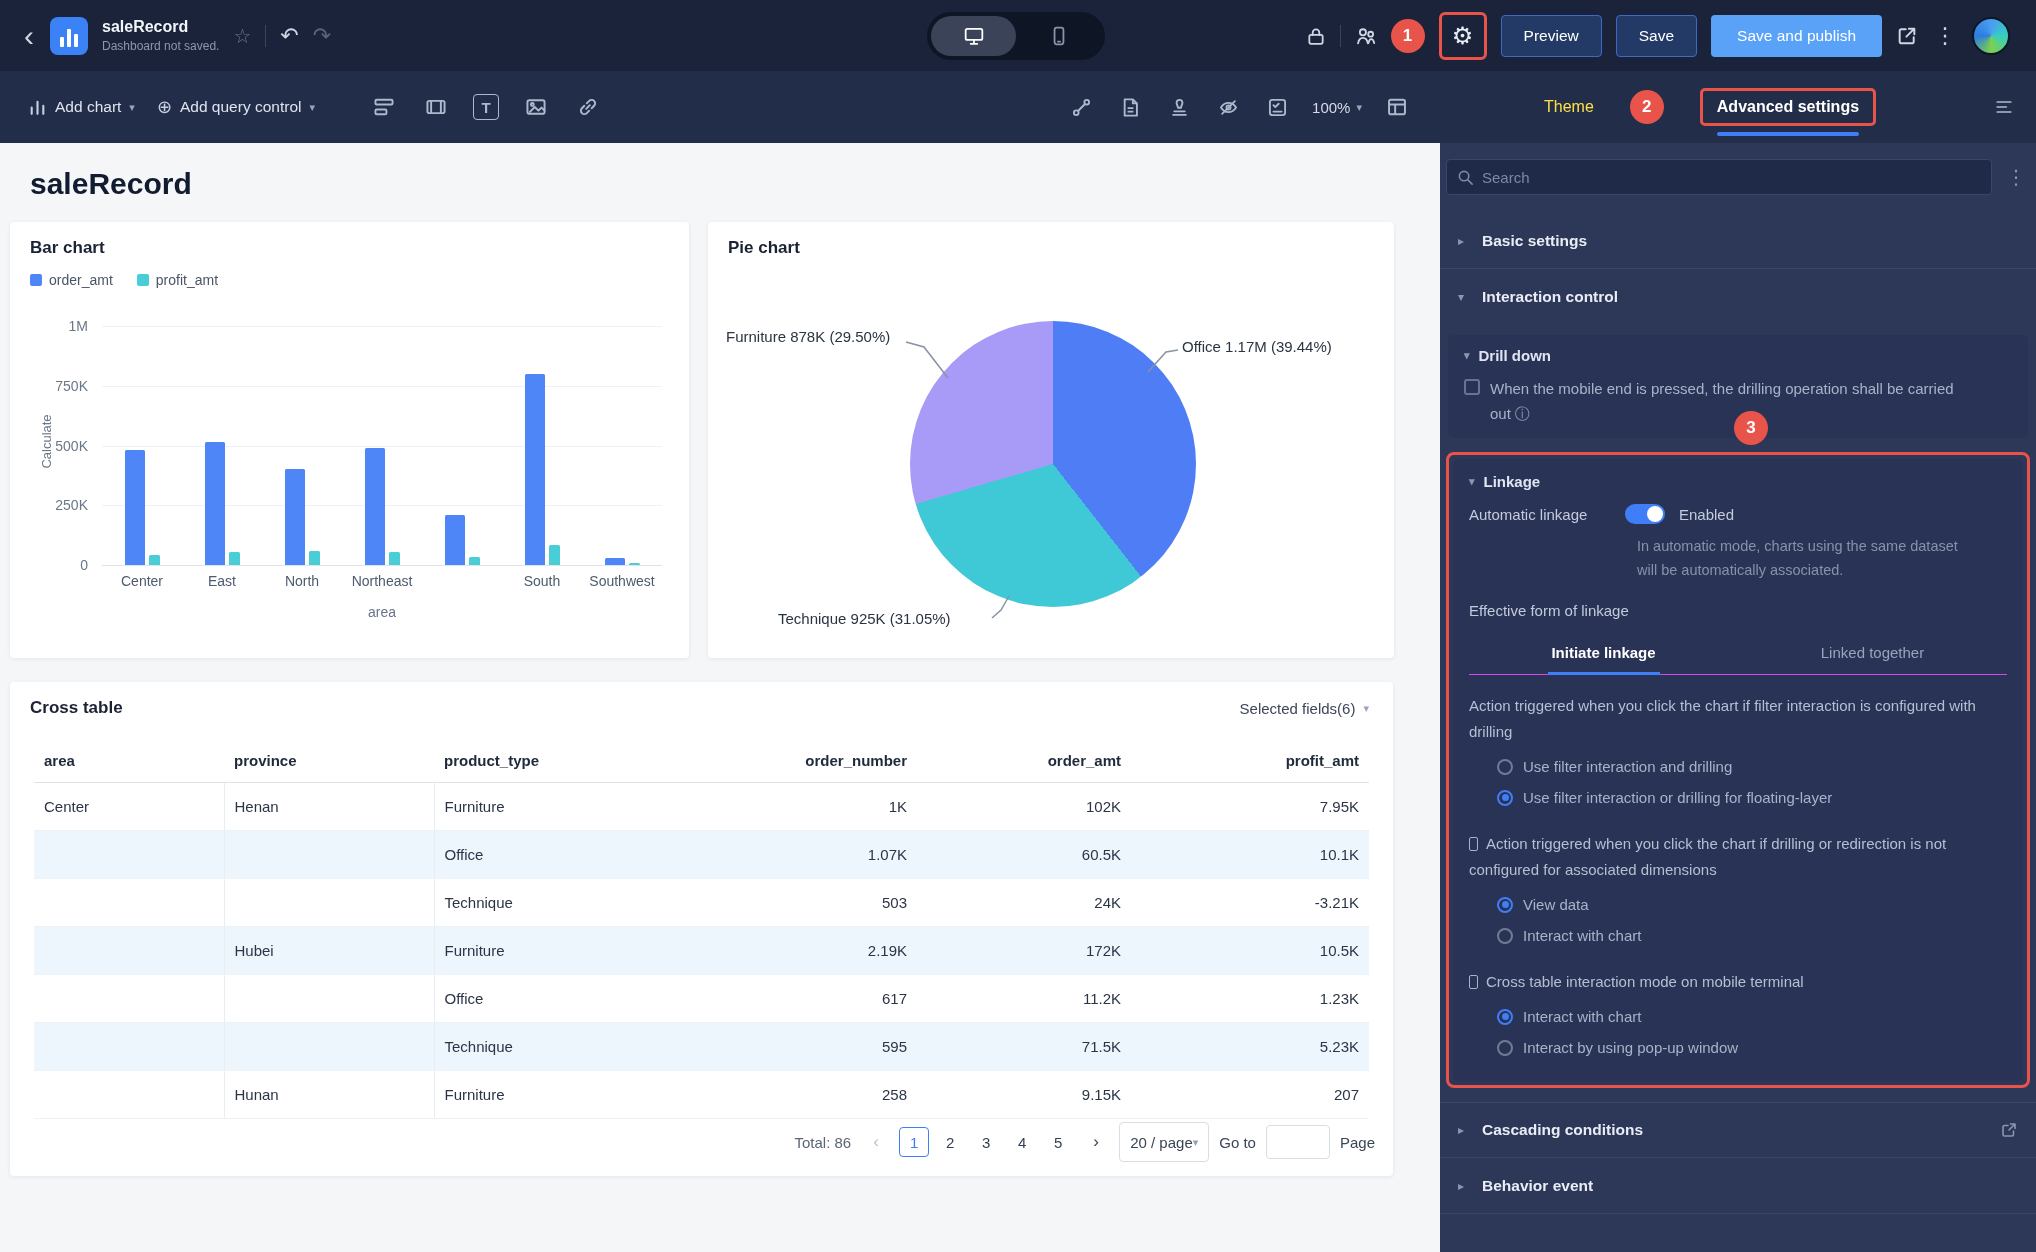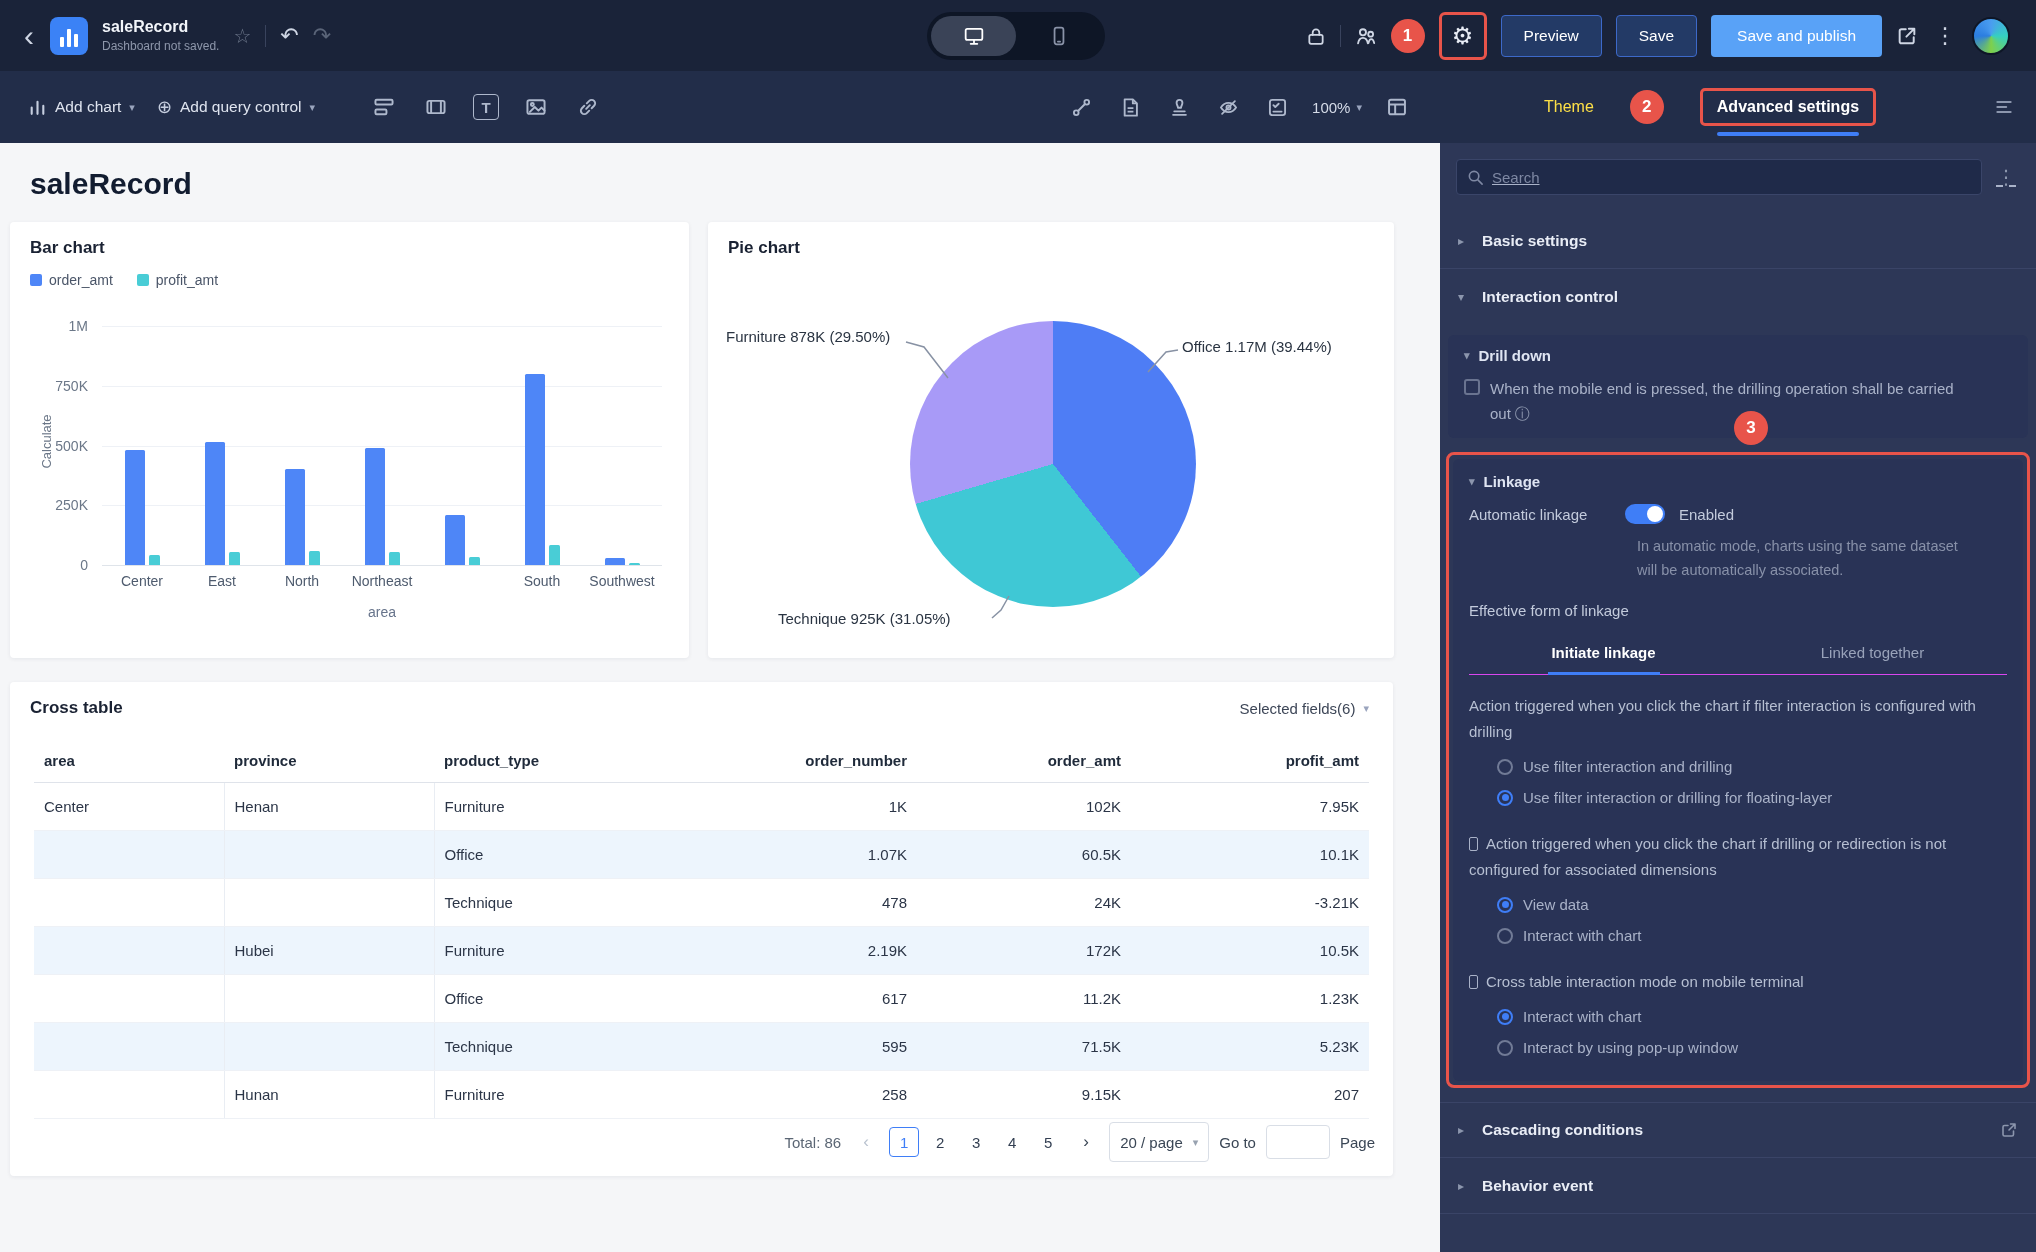--- a/index.html
+++ b/index.html
@@ -99,33 +99,33 @@
   .ct td.col1, .ct td.col2 { border-left:1px solid #e9edf3; }
   .ct tr.stripe td { background:#edf5fd; }
   .pagination { position:absolute; right:18px; bottom:14px; display:flex; align-items:center; gap:10px; font-size:15px; color:#3a4655; }
   .pg-total { color:#5b6674; margin-right:2px; }
   .pg-chev { width:26px; text-align:center; font-size:17px; cursor:pointer; }
   .pg-chev.disabled { color:#b9c2cf; }
   .pg-btn { min-width:30px; height:30px; border:1px solid transparent; background:transparent; font-size:15px; color:#333f52;
             border-radius:4px; font-family:inherit; cursor:pointer; }
   .pg-btn.active { border-color:#3f7ef7; color:#3f7ef7; background:#fff; }
   .pg-size { height:40px; border:1px solid #d9dee6; border-radius:4px; background:#fff; display:flex; align-items:center;
-             padding:0 10px; gap:10px; cursor:pointer; }
+             padding:0 10px; cursor:pointer; }
   .pg-size .caret { color:#98a2b0; }
   .pg-input { width:64px; height:34px; border:1px solid #d9dee6; border-radius:4px; background:#fff; font-family:inherit; }
 
   
   .panel { position:absolute; left:1440px; top:71px; width:596px; height:1181px; background:#2d3757; color:#aab3c9; z-index:20; }
   .panel-header { height:72px; background:#222d49; display:flex; align-items:center; padding:0 18px 0 104px; gap:36px; }
   .theme-tab { color:#fde047; font-size:16px; cursor:pointer; }
   .adv-box { position:relative; padding:7px 14px; border:3px solid #e8544a; border-radius:5px; }
   .adv-tab { color:#fff; font-size:16px; font-weight:700; cursor:pointer; white-space:nowrap; }
   .adv-box::after { content:''; position:absolute; left:14px; right:14px; bottom:-13px; height:4px; background:#3f7ef7; border-radius:2px; }
   .panel-header .spacer { flex:1; }
-  .search-row { padding:16px 16px 18px; display:flex; align-items:center; gap:10px;text-decoration:underline; }
+  .search-row { padding:16px 6px 18px; display:flex; align-items:center; gap:10px; }
   .search-box { flex:1; height:36px; background:#1f2a49; border:1px solid #3a4569; border-radius:4px;
                 display:flex; align-items:center; padding:0 10px; gap:8px; }
   .search-box input { flex:1; background:transparent; border:none; outline:none; color:#cfd6e4; font-size:15px; font-family:inherit; }
   .search-box input::placeholder { color:#7e88a3; }
   .panel-kebab { color:#8c96ad; font-size:20px; padding:0 4px; }
   .section { height:56px; display:flex; align-items:center; gap:12px; padding:0 18px; border-bottom:1px solid #3a4467; cursor:pointer; }
   .section .chev { color:#8c96ad; font-size:12px; width:12px; }
   .section .s-label { font-size:15.5px; font-weight:700; color:#e9edf6; }
   .section.no-border { border-bottom:none; }
   .section .s-right { margin-left:auto; color:#8c96ad; display:flex; align-items:center; }
@@ -442,21 +442,21 @@
                 <td class="col1 "></td>
                 <td class="col2 ">Office</td>
                 <td class="col3 num">1.07K</td>
                 <td class="col4 num">60.5K</td>
                 <td class="col5 num">10.1K</td>
               </tr>
               <tr class="">
                 <td class="col0 "></td>
                 <td class="col1 "></td>
                 <td class="col2 ">Technique</td>
-                <td class="col3 num">478</td>
+                <td class="col3 num">503</td>
                 <td class="col4 num">24K</td>
                 <td class="col5 num">-3.21K</td>
               </tr>
               <tr class="stripe">
                 <td class="col0 "></td>
                 <td class="col1 ">Hubei</td>
                 <td class="col2 ">Furniture</td>
                 <td class="col3 num">2.19K</td>
                 <td class="col4 num">172K</td>
                 <td class="col5 num">10.5K</td>

